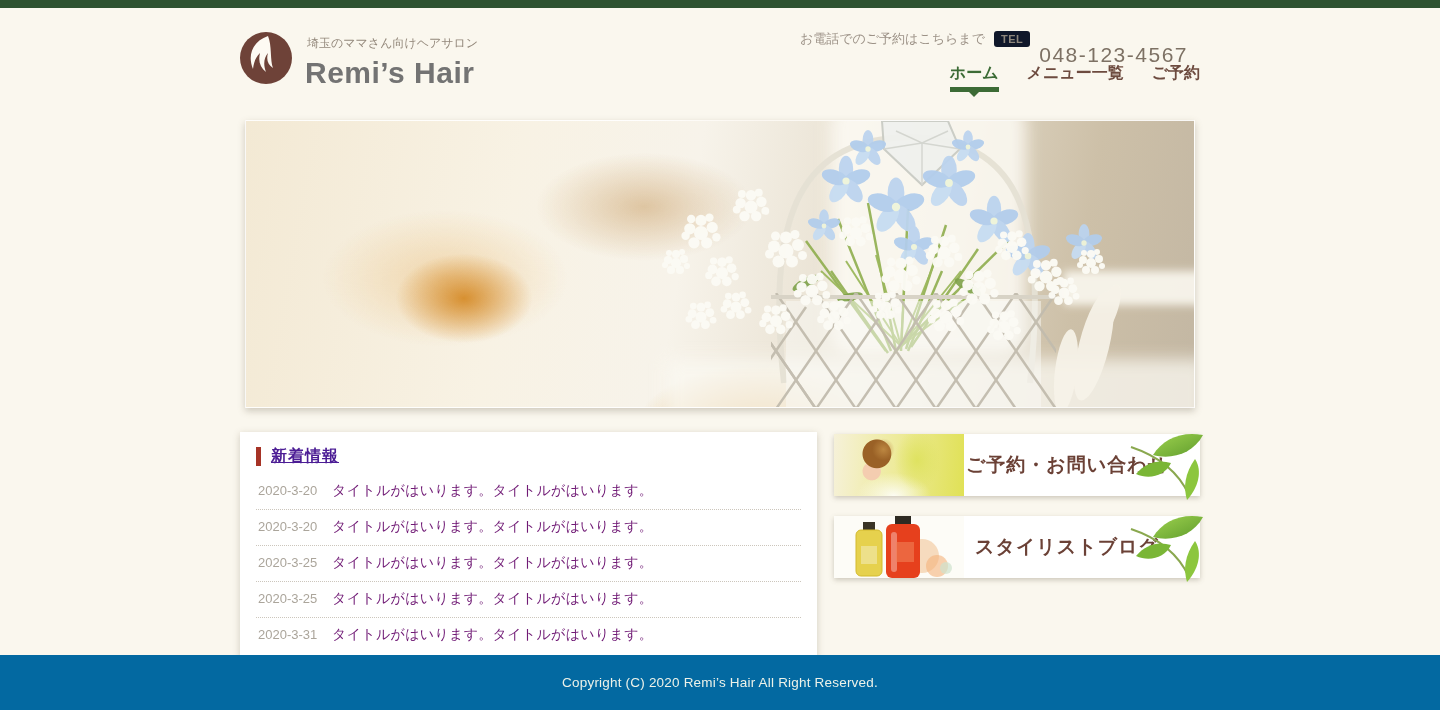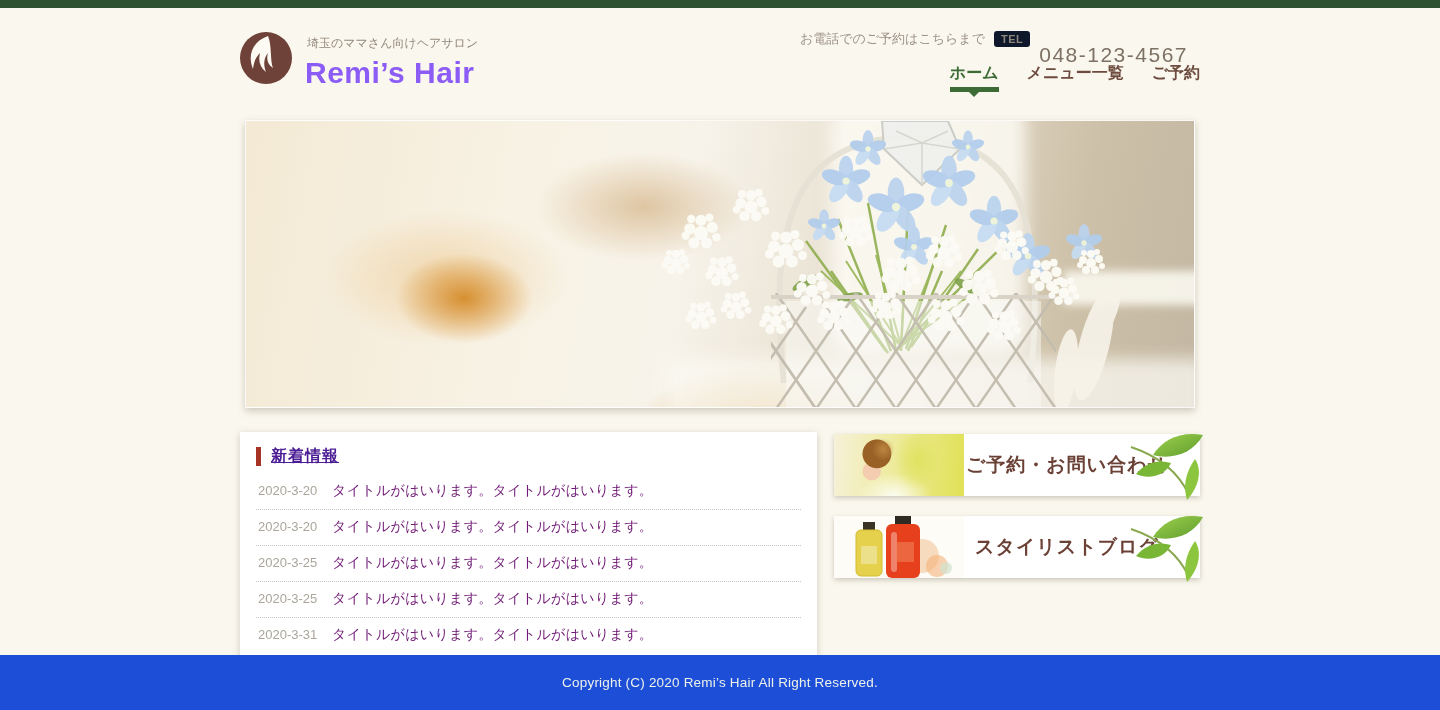--- a/index.html
+++ b/index.html
@@ -17,21 +17,21 @@
   .header { width:960px; margin:0 auto; position:relative; height:112px; }
   .phone-row { position:absolute; top:3px; right:12px; display:flex; align-items:center; gap:9px; }
   .phone-label { font-size:13px; color:#9c9287; }
   .tel-badge { background:#0f172a; color:#8d867c; font-size:11px; font-weight:bold;
                padding:2px 7px; border-radius:3px; letter-spacing:0.5px; }
   .phone-number { font-size:21px; color:#7d7164; letter-spacing:1.5px;margin-top:32px; }
 
   .logo { position:absolute; left:0; top:24px; display:flex; gap:13px; align-items:flex-start; cursor:pointer; }
   .logo-mark { width:52px; height:52px; flex:none; }
   .logo-tagline { font-size:12px; color:#93887b; margin:3px 0 4px 2px; }
-  .logo-brand { font-size:30px; font-weight:bold; color:#8b5cf6; letter-spacing:0.5px;
+  .logo-brand { font-size:30px; font-weight:bold; color:#737373; letter-spacing:0.5px;
                 font-family:"Liberation Sans","DejaVu Sans",sans-serif; }
 
   .nav { position:absolute; right:0; top:55px; display:flex; gap:28px; }
   .nav-item { font-size:16px; font-weight:bold; color:#6d4b3f; cursor:pointer;
               position:relative; padding-bottom:14px; }
   .nav-item.active { color:#3c6b35; }
   .nav-item.active::after { content:""; position:absolute; left:0; right:0; bottom:6px;
               height:5px; background:#3c6b35; }
   .nav-item.active::before { content:""; position:absolute; left:50%; margin-left:-6px; bottom:-5px;
               border:6px solid transparent; border-top-color:#3c6b35; }
@@ -77,21 +77,21 @@
       radial-gradient(ellipse 32px 42px at 64% 42%, rgba(222,226,94,0.95), rgba(222,226,94,0) 72%),
       radial-gradient(ellipse 48px 30px at 46% 100%, rgba(253,253,248,0.95), rgba(253,253,248,0) 78%),
       linear-gradient(95deg,#f6f1d9 0%,#eeeb9e 45%,#e0e156 100%);
   }
   .banner-photo svg { position:absolute; inset:0; }
   .banner-label { flex:1; text-align:center; font-size:19px; font-weight:bold; color:#6b4136;
                   letter-spacing:1px; padding-right:30px; }
   .banner-leaves { position:absolute; right:-5px; top:-5px; width:82px; height:72px; pointer-events:none; }
 
   
-  .footer { position:absolute; left:0; bottom:0; width:100%; height:55px; background:#1d4ed8;
+  .footer { position:absolute; left:0; bottom:0; width:100%; height:55px; background:#0369a1;
             display:flex; align-items:center; justify-content:center; }
   .footer-text { color:#edf2e9; font-size:13.5px; letter-spacing:0.2px; }
 </style>
 </head>
 <body>
 
 <div class="topbar"></div>
 
 <header class="header">
   <div class="phone-row">

